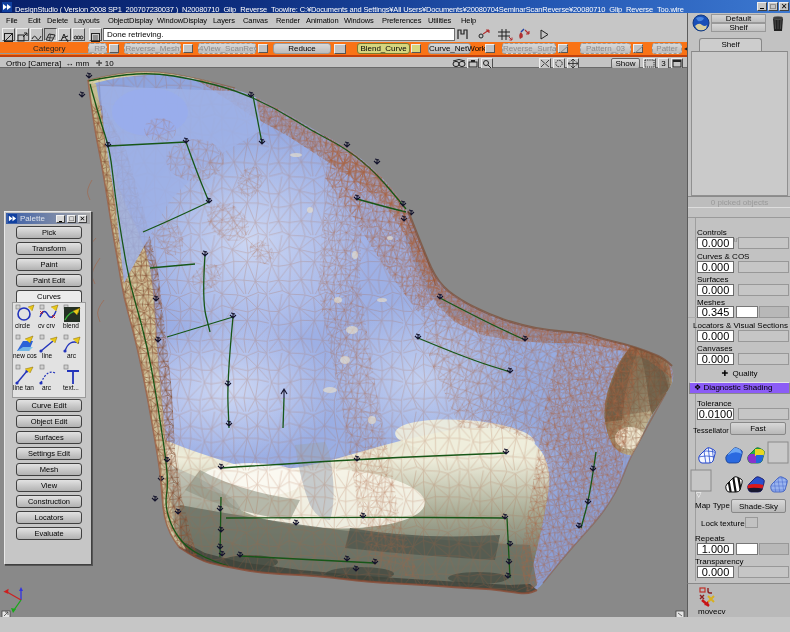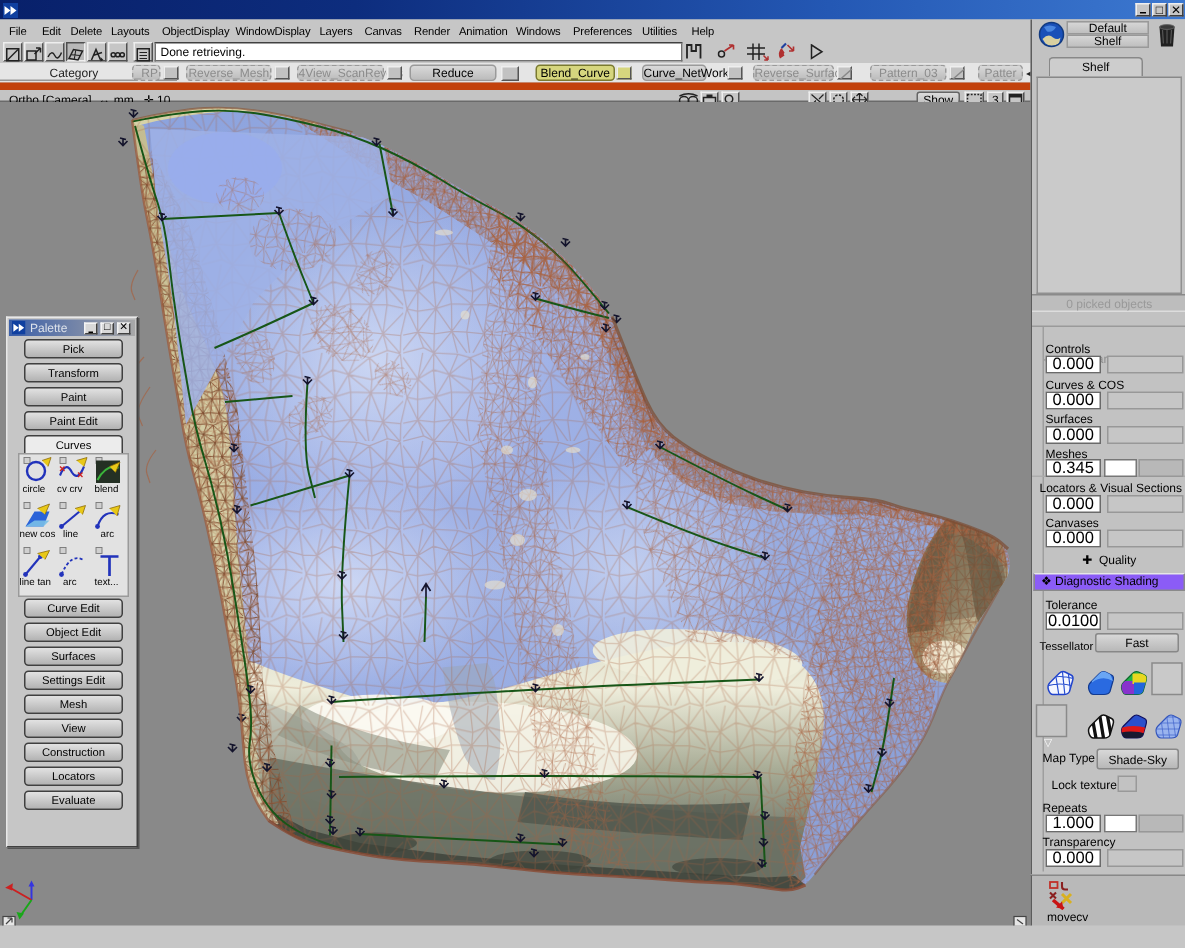--- a/index.html
+++ b/index.html
@@ -22,31 +22,31 @@
 #menubar span { position:absolute; top:3px; }
 
 #toolbar { left:0; top:27px; width:700px; height:15px; background:#c6c6c6; }
 .tbtn { position:absolute; top:1px; width:13px; height:13px; background:#c6c6c6;
   border-top:1px solid #eee; border-left:1px solid #eee;
   border-right:1px solid #505050; border-bottom:1px solid #505050; }
 #cmdfield { position:absolute; left:103px; top:1px; width:352px; height:13px;
   background:#fff; border:1px solid #707070; border-top-color:#404040;
   font-size:8px; line-height:12px; padding-left:3px; color:#000; }
 
-#shelfrow { left:0; top:42px; width:700px; height:13px; background:#e5e5e5;
+#shelfrow { left:0; top:42px; width:700px; height:13px; background:#f97316;
   font-size:8px;padding-left:12px; }
 .shbtn { position:absolute; top:1px; height:11px; border:1px solid #9a9a9a;
   border-radius:3px; background:linear-gradient(#d9d9d9,#bcbcbc);
   font-size:8px; line-height:9px; text-align:center; color:#8c8c8c; }
 .shcb { position:absolute; top:2px; width:10px; height:9px; background:#c2c2c2;
   border-top:1px solid #eee; border-left:1px solid #eee;
   border-right:1px solid #555; border-bottom:1px solid #555; }
 
 #vphead { left:0; top:55px; width:687px; height:13px; background:#c4c4c4;
-  border-top:5px solid #c2410c; border-bottom:1px solid #6a6a6a; font-size:9px; }
+  border-top:2px solid #c2410c; border-bottom:1px solid #6a6a6a; font-size:9px; }
 
 #viewport { left:0; top:68px; width:687px; height:549px; background:#898989; }
 
 #rpanel { left:687px; top:13px; width:103px; height:570px; background:#c2c2c2;
   border-left:1px solid #5c5c5c; font-size:9px; color:#000; }
 .rp { position:absolute; }
 .field { position:absolute; width:37px; height:12px; background:#fff;
   border:1px solid #6a6a6a; font-size:11px; line-height:10px; text-align:center; }
 .sliderdis { position:absolute; height:12px; background:#c6c6c6; border:1px solid #989898; }
 
@@ -74,20 +74,21 @@
 </head>
 <body>
 <div id="screen">
 
   <div class="abs" id="titlebar">
     <svg class="abs" style="left:2px;top:2px" width="10" height="10" viewBox="0 0 10 10">
         <rect width="10" height="10" fill="#1040a0"></rect>
         <path d="M1,2 L5,5 L1,8 Z" fill="#fff"></path>
         <path d="M5,2 L9,5 L5,8 Z" fill="#fff"></path>
       </svg>
+    <span class="txt">DesignStudio ( Version 2008 SP1&nbsp; 200707230037 ) &nbsp;N20080710_Glip_Reverse_Toowire: C:¥Documents and Settings¥All Users¥Documents¥20080704SeminarScanReverse¥20080710_Glip_Reverse_Too.wire</span>
     <div class="winbtn" style="left:757px">
         <div style="position:absolute;left:2px;top:5px;width:4px;height:1px;background:#000"></div>
       </div>
     <div class="winbtn" style="left:768px">□</div>
     <div class="winbtn" style="left:779px">✕</div>
   </div>
 
   <div class="abs" id="menubar">
     <span style="left:6px">File</span>
       <span style="left:28px">Edit</span>

